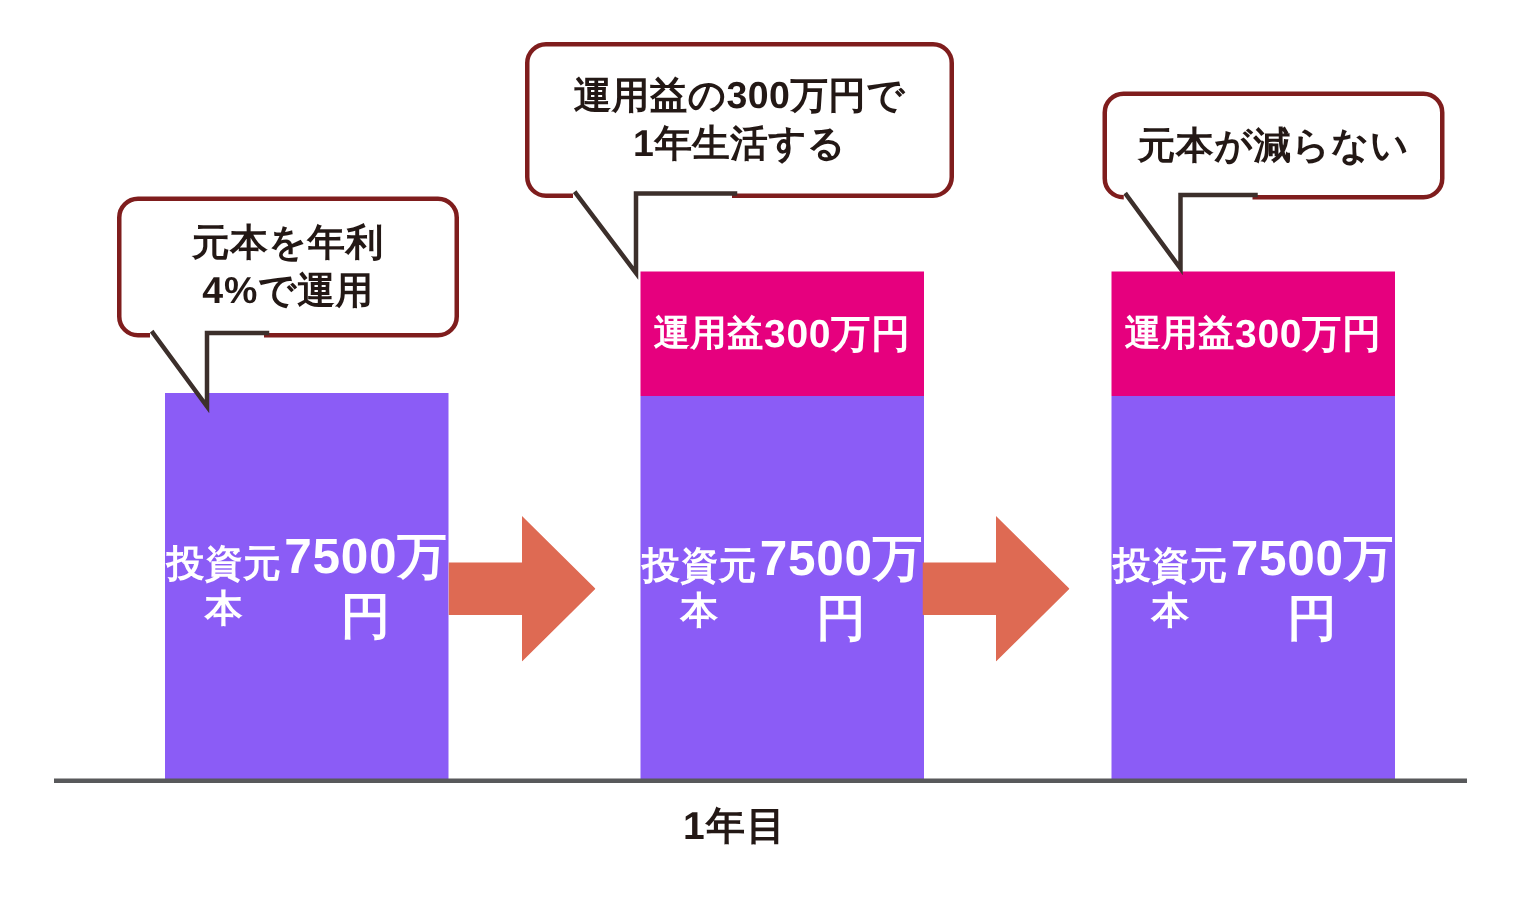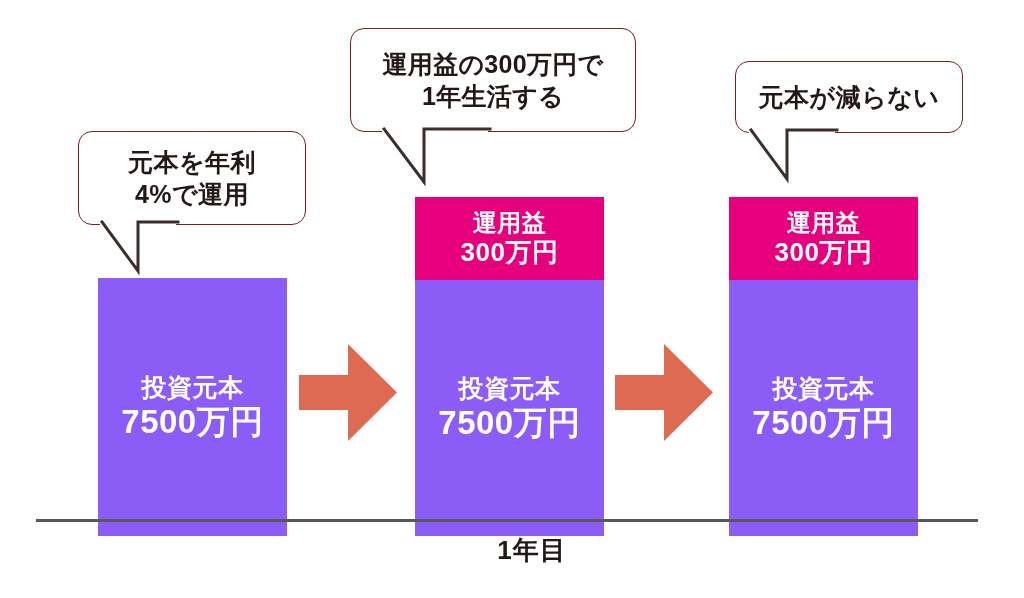--- a/index.html
+++ b/index.html
@@ -23,31 +23,30 @@
     height: 598px;
   }
 
   
   .bar {
     position: absolute;
     box-sizing: border-box;
   }
   .seg {
     position: absolute;
-    left: 2px;
+    left: 14px;
     width: 100%;
     box-sizing: border-box;
     display: flex;
-    flex-direction: column;
+    flex-direction: row;
     align-items: center;
     justify-content: center;
     color: #ffffff;
     text-align: center;
     line-height: 1.22;
-    margin-top: 16px;
   }
   .seg-principal {
     background: #8b5cf6;
     text-align: center;
   }
   .seg-gain {
     background: #e6007e;
   }
   .seg .l1 {
     font-size: 25px;
@@ -87,21 +86,21 @@
     position: absolute;
   }
 
   
   .bubble {
     position: absolute;
   }
   .bubble .box {
     position: relative;
     box-sizing: border-box;
-    border: 1px solid #7f1d1d;
+    border: 3px solid #7f1d1d;
     border-radius: 14px;
     background: #ffffff;
     width: 100%;
     height: 100%;
     display: flex;
     flex-direction: column;
     align-items: center;
     justify-content: center;
     text-align: center;
     line-height: 1.28;
@@ -167,21 +166,21 @@
   </div>
 
   <div class="arrow" id="arrow-2" style="left:615px; top:344px; width:98px; height:97px;">
     <svg width="98" height="97" viewBox="0 0 98 97" xmlns="http://www.w3.org/2000/svg">
       <polygon points="0,31 49,31 49,0 98,48.5 49,97 49,66 0,66" fill="#de6a53"></polygon>
     </svg>
   </div>
 
   <div id="axis-line"></div>
 
-  <div class="axis-label" style="left:437px;text-align:center;">1年目</div>
+  <div class="axis-label" style="left:395px;text-align:center;">1年目</div>
 
   <div class="bubble" id="bubble-1">
     <div class="box">
       <span class="b-line">元本を年利</span>
       <span class="b-line">4%で運用</span>
     </div>
     <div class="tail">
       <svg width="80" height="58" viewBox="0 0 80 58" xmlns="http://www.w3.org/2000/svg">
         <path d="M0,4.5 H76" stroke="#ffffff" stroke-width="9" fill="none"></path>
         <path d="M2,3 L38,52 L38,3 L78,3" stroke="#3c2f2b" stroke-width="3" fill="#ffffff" stroke-linejoin="miter" stroke-linecap="square"></path>

